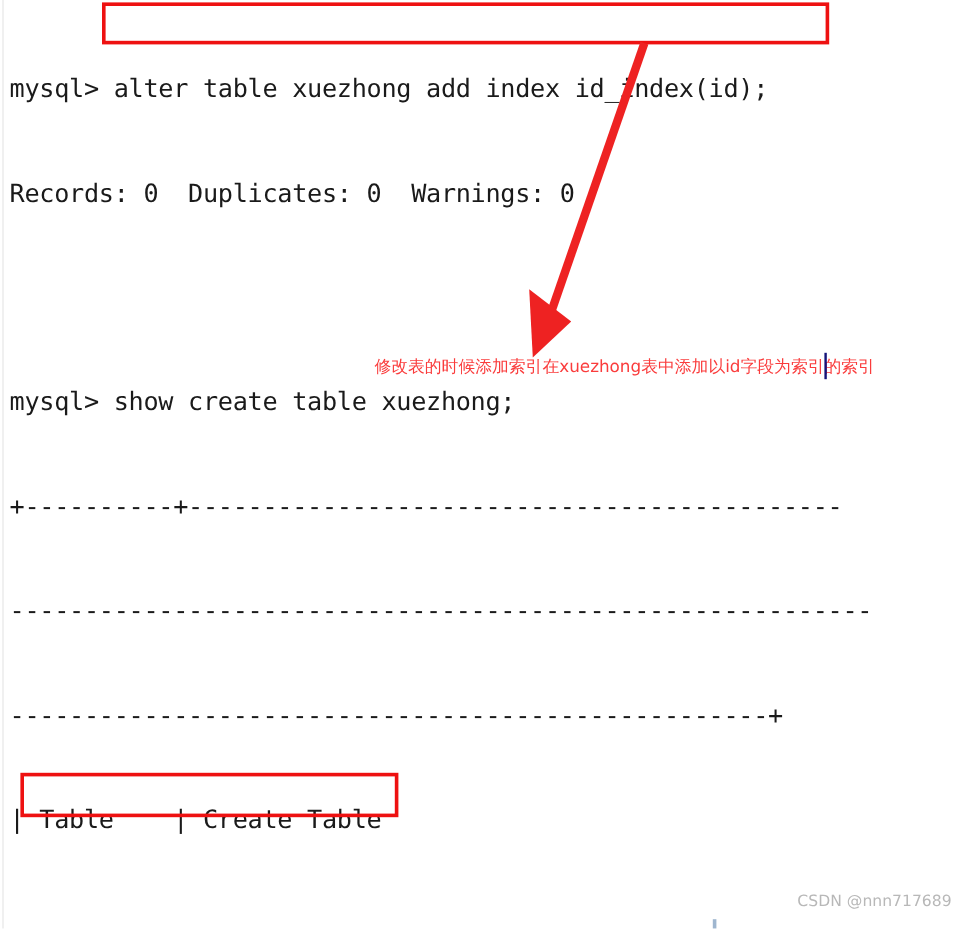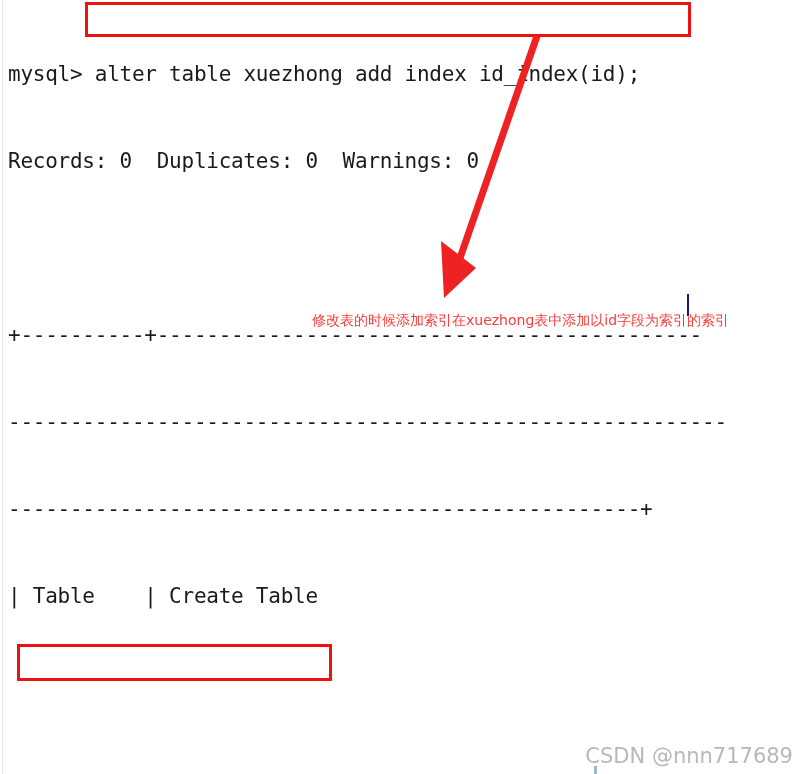--- a/index.html
+++ b/index.html
@@ -72,21 +72,21 @@
     top: 30px;
     width: 160px;
     height: 272px;
     overflow: visible;
   }
 
   
   #annotation {
     position: absolute;
     left: 312px;
-    top: 311px;
+    top: 297px;
     font-family: "DejaVu Sans", "Liberation Sans", sans-serif;
     font-size: 14px;
     line-height: 18px;
     color: #fa3c3c;
     white-space: pre;
     letter-spacing: 0px;
   }
   #annotation-caret {
     position: absolute;
     left: 687px;
@@ -95,21 +95,21 @@
     height: 22px;
     background: #14147a;
   }
 
   
   #watermark {
     position: absolute;
     right: 8px;
     top: 744px;
     font-family: "DejaVu Sans", "Liberation Sans", sans-serif;
-    font-size: 21px;
+    font-size: 13px;
     color: #b8b8b8;
     white-space: pre;
   }
   #watermark-tick {
     position: absolute;
     left: 594px;
     top: 766px;
     width: 3px;
     height: 8px;
     background: #9fb6cf;
@@ -119,20 +119,21 @@
 <body>
 
 <div id="screenshot">
 
   <div id="left-gutter"></div>
 
   <div id="terminal">
     <div class="tline">mysql&gt; alter table xuezhong add index id_index(id);</div>
     <div class="tline">Records: 0  Duplicates: 0  Warnings: 0</div>
     <div class="tline"></div>
+    <div class="tline">mysql&gt; show create table xuezhong;</div>
     <div class="tline">+----------+--------------------------------------------</div>
     <div class="tline">----------------------------------------------------------</div>
     <div class="tline">---------------------------------------------------+</div>
     <div class="tline">| Table    | Create Table</div>
     
     
     
     
     
     

